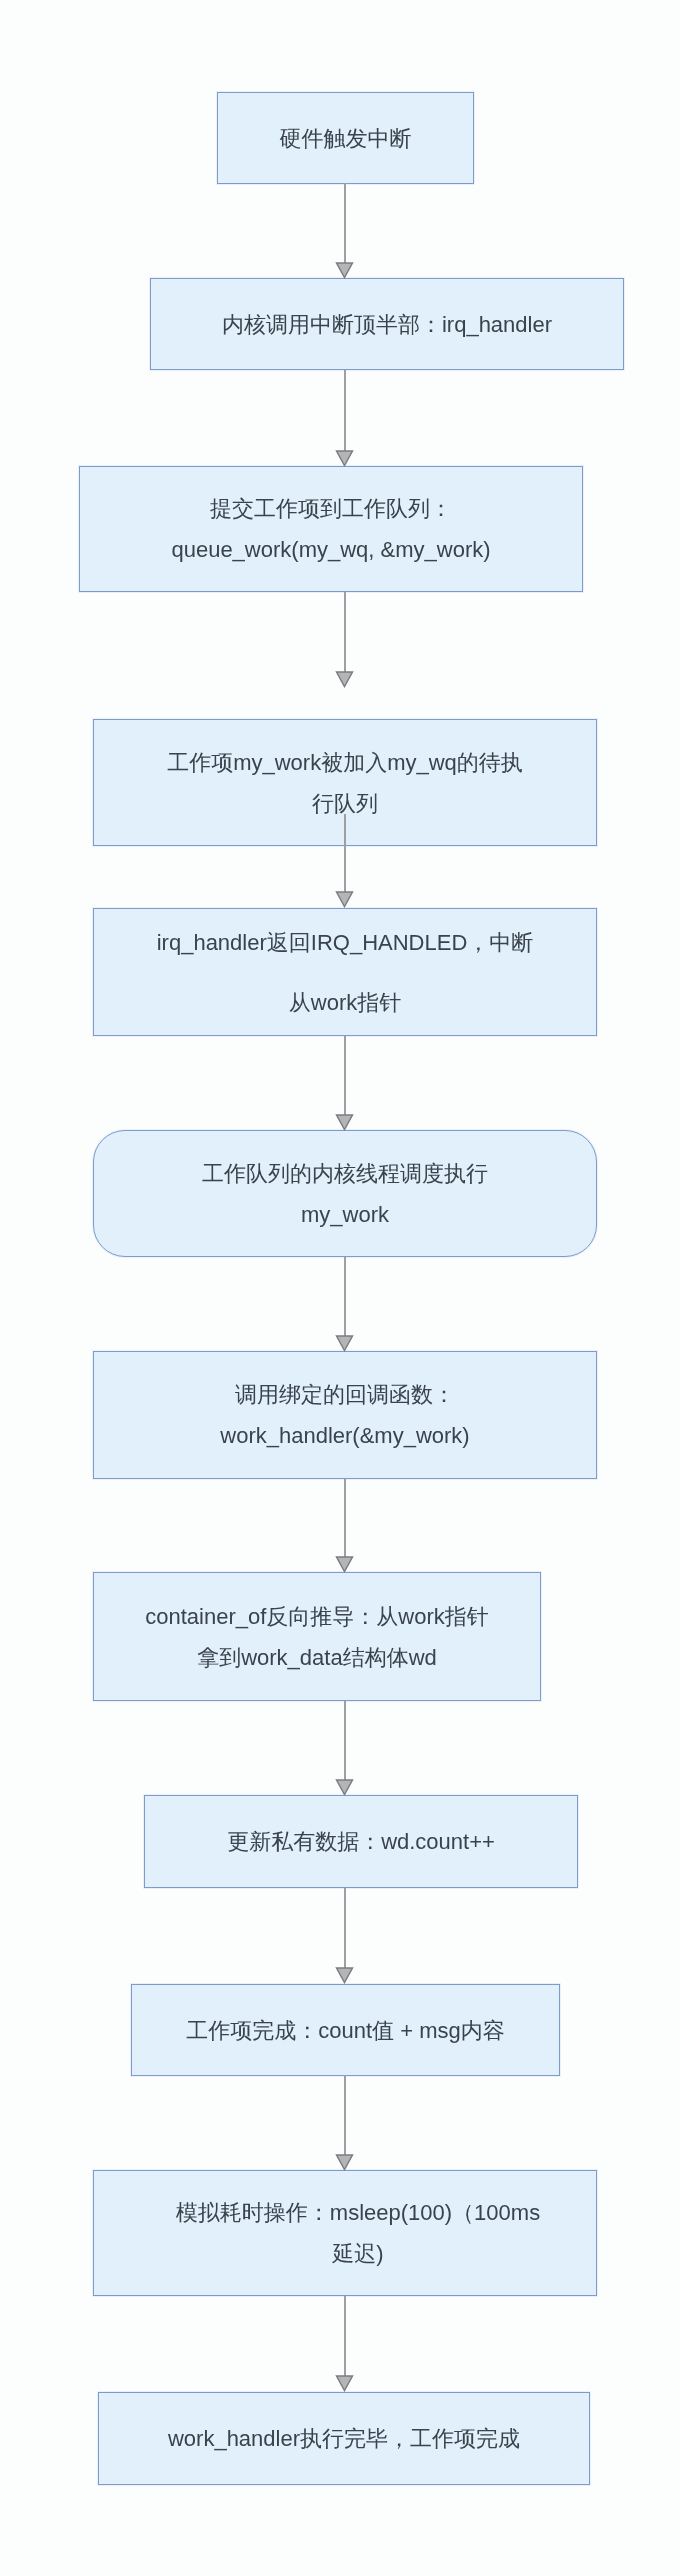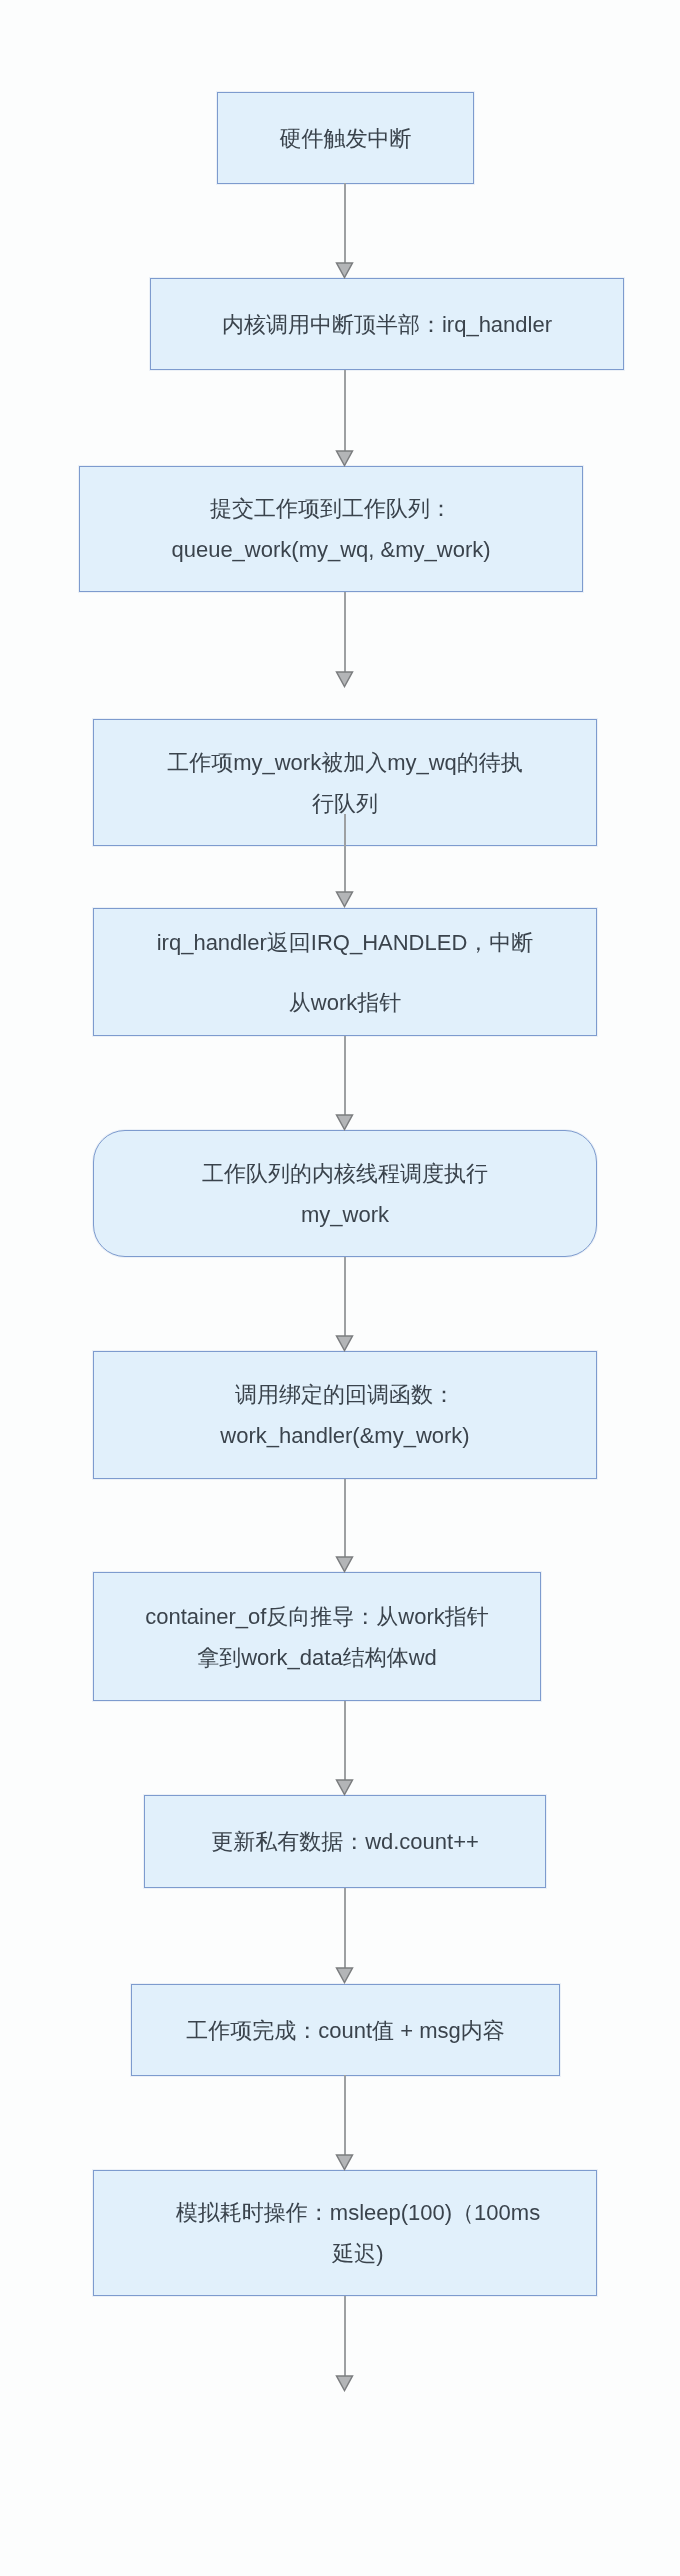--- a/index.html
+++ b/index.html
@@ -72,29 +72,32 @@
       <div class="node-line">my_work</div>
     </div>
     <div class="flow-node" style="left: 93px; top: 1351px; width: 504px; height: 128px;">
       <div class="node-line">调用绑定的回调函数：</div>
       <div class="node-line">work_handler(&amp;my_work)</div>
     </div>
     <div class="flow-node" style="left: 93px; top: 1572px; width: 448px; height: 129px;">
       <div class="node-line">container_of反向推导：从work指针</div>
       <div class="node-line">拿到work_data结构体wd</div>
     </div>
-    <div class="flow-node" style="left: 144px; top: 1795px; width: 402px; height: 93px;">
+    <div class="flow-node" style="left: 144px; top: 1795px; width: 434px; height: 93px;">
       <div class="node-line">更新私有数据：wd.count++</div>
     </div>
     <div class="flow-node" style="left: 131px; top: 1984px; width: 429px; height: 92px;">
       <div class="node-line">工作项完成：count值 + msg内容</div>
     </div>
     <div class="flow-node" style="left: 93px; top: 2170px; width: 504px; height: 126px; padding-left: 26px;">
       <div class="node-line">模拟耗时操作：msleep(100)（100ms</div>
       <div class="node-line">延迟)</div>
+    </div>
+    <div class="flow-node" style="left: 98px; top: 2392px; width: 492px; height: 93px;">
+      <div class="node-line">work_handler执行完毕，工作项完成</div>
     </div>
     <div class="connector-line" style="left: 344px; top: 183px; height: 81px;"></div>
     <svg class="arrowhead" viewBox="0 0 20 18" style="left: 335px; top: 262px;">
       <polygon points="1.5,1 18.5,1 10,16.5" fill="#b3b5b7" stroke="#7b7d7f" stroke-width="1.5"></polygon>
     </svg>
     <div class="connector-line" style="left: 344px; top: 370px; height: 83px;"></div>
     <svg class="arrowhead" viewBox="0 0 20 18" style="left: 335px; top: 450px;">
       <polygon points="1.5,1 18.5,1 10,16.5" fill="#b3b5b7" stroke="#7b7d7f" stroke-width="1.5"></polygon>
     </svg>
     <div class="connector-line" style="left: 344px; top: 592px; height: 81px;"></div>

